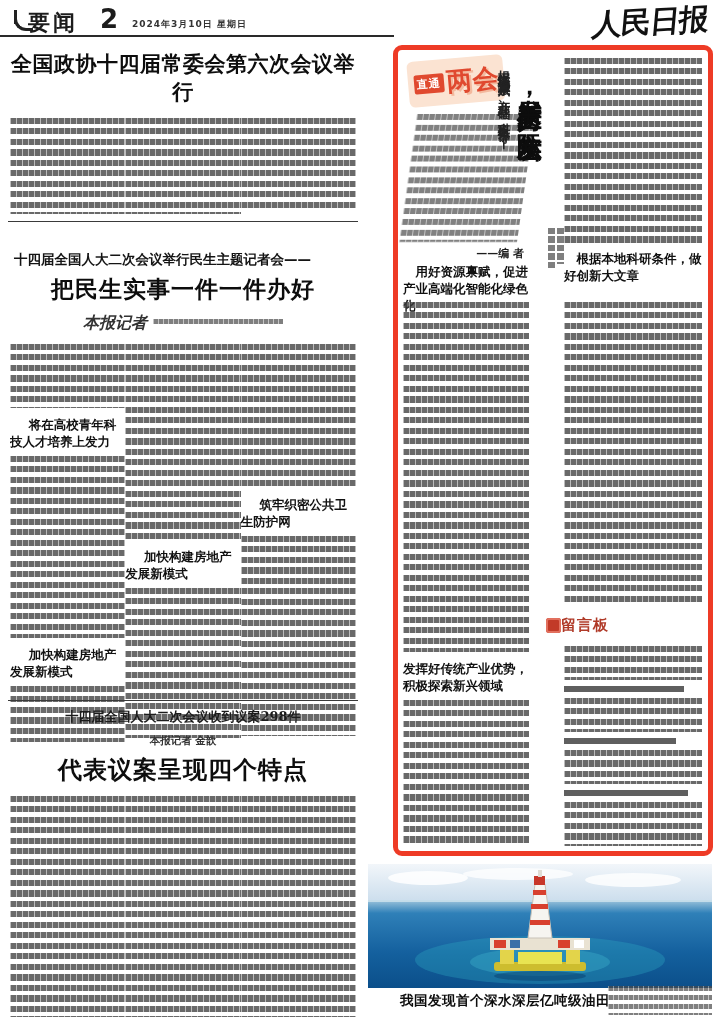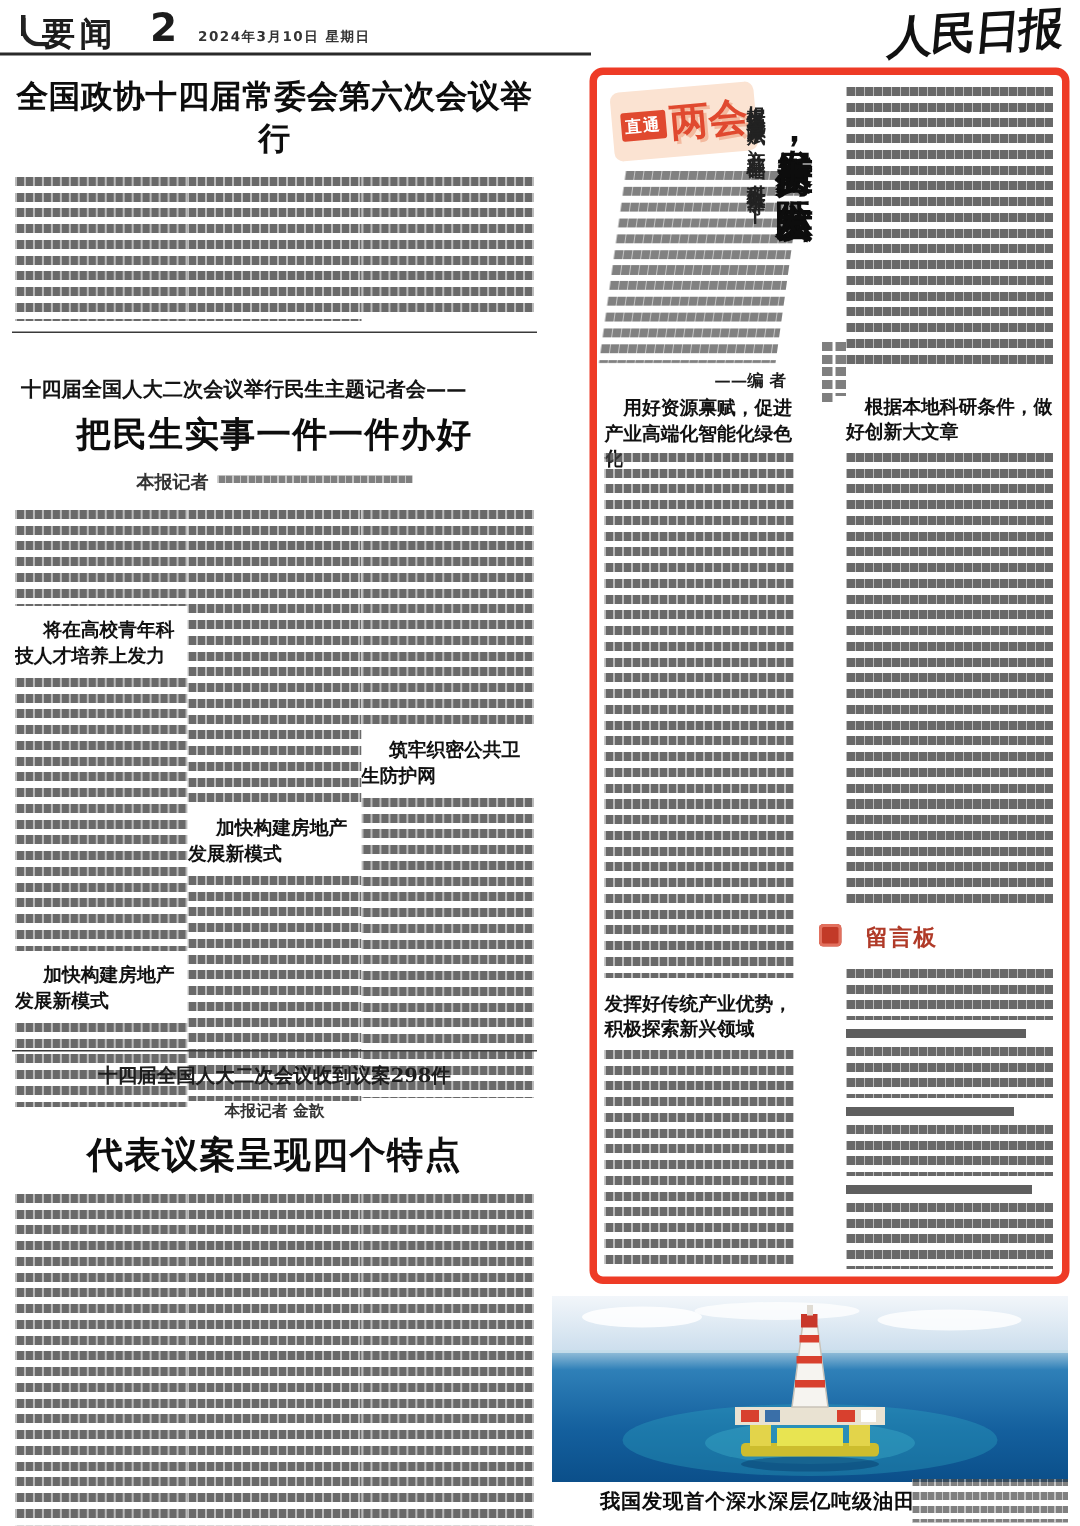--- a/index.html
+++ b/index.html
@@ -26,21 +26,21 @@
 
   
   .divider{border-bottom:1.5px solid #3a3a3a;}
   .h-center{text-align:center;}
   .headline-xl{font-size:21px;font-weight:800;letter-spacing:.5px;color:#0d0d0d;}
   .headline-b{font-size:23px;font-weight:800;letter-spacing:1px;color:#0d0d0d;}
   .headline-c{font-size:24px;font-weight:800;letter-spacing:1px;color:#0d0d0d;}
   .kai{font-family:"DejaVu Serif","Liberation Serif",serif;font-weight:600;}
   .kicker{font-size:13.5px;font-weight:800;color:#141414;margin-top:24px;}
   .subhead-inline{font-size:12.5px;font-weight:800;line-height:17px;text-indent:1.5em;color:#111;}
-  .cols{display:flex;font-family:Liberation Serif, serif;}
+  .cols{display:flex;}
   .col{flex:1;overflow:hidden;}
 
   
   .sim{
     background:
       repeating-linear-gradient(90deg, rgba(255,255,255,.55) 0 1px, rgba(255,255,255,0) 1px 6px),
       repeating-linear-gradient(180deg, #3f3f3f 0 6px, rgba(0,0,0,0) 6px 10.5px);
     filter:blur(.35px);opacity:.78;
   }
   .sim-s{
@@ -61,21 +61,21 @@
     border:5px solid #ee3b26;border-radius:9px;background:#fff;box-sizing:border-box;}
   .logo-wrap{left:10px;top:8px;width:96px;height:46px;transform:rotate(-5deg);
     background:#fbe3d2;border-radius:6px;display:flex;align-items:center;justify-content:center;gap:3px;}
   .logo-prefix{background:#e0492f;color:#fff;font-size:11px;font-weight:800;
     padding:2px 3px;border-radius:2px;letter-spacing:1px;}
   .logo-main{color:#e0492f;font-size:26px;font-weight:900;letter-spacing:0px;
     text-shadow:2px 2px 0 #f3b99e;}
   .v-kicker{writing-mode:vertical-rl;font-size:12.5px;font-weight:600;letter-spacing:2px;color:#222;}
   .v-headline{writing-mode:vertical-rl;font-size:25px;font-weight:800;letter-spacing:1px;color:#0d0d0d;}
   .editor-sign{font-size:11px;font-weight:700;text-align:right;}
-  .board-label{display:flex;align-items:flex-start;gap:16px;}
+  .board-label{display:flex;align-items:center;gap:0;}
   .board-icon{width:15px;height:15px;background:#c23a28;border-radius:3px;display:inline-block;
     box-shadow:inset 0 0 0 2px #e2705e;}
   .board-text{color:#b03a28;font-size:15px;font-weight:800;letter-spacing:1px;}
 
   
   .photo-block{left:366px;top:860px;width:348px;height:157px;background:#fff;}
   .photo-caption-head{font-size:13.5px;font-weight:800;color:#0d0d0d;letter-spacing:.5px;}
 </style>
 </head>
 <body>
@@ -95,21 +95,21 @@
     <div class="col sim" style="height:96px;"></div>
     <div class="col sim" style="height:90px;"></div>
   </div>
 </div>
 <div class="abs divider" style="left:8px;top:221px;width:350px;"></div>
 
 <div class="abs" style="left:10px;top:227px;width:346px;">
   <div class="kicker" style="margin-left:4px;">十四届全国人大二次会议举行民生主题记者会——</div>
   <div class="h-center headline-b" style="margin-top:5px;">把民生实事一件一件办好</div>
   <div style="display:flex;justify-content:center;align-items:center;gap:6px;margin-top:8px;">
-    <span class="kai" style="font-size:12px;color:#333;">本报记者</span>
+    <span class="kai" style="font-size:16px;color:#333;font-style:italic;">本报记者</span>
     <span class="sim-s" style="display:inline-block;width:130px;height:9px;"></span>
   </div>
   <div class="cols" style="margin-top:10px;height:402px;">
     <div class="col">
       <div class="sim" style="height:64px;"></div>
       <div class="subhead-inline" style="margin:8px 0 6px;">将在高校青年科技人才培养上发力</div>
       <div class="sim" style="height:182px;"></div>
       <div class="subhead-inline" style="margin:8px 0 6px;">加快构建房地产发展新模式</div>
       <div class="sim" style="height:56px;"></div>
     </div>
@@ -152,21 +152,21 @@
   <div class="abs v-headline" style="left:115px;top:30px;height:322px;">发展新质生产力，从实际出发</div>
   <div class="abs vsim" style="left:150px;top:178px;height:42px;"></div>
   <div class="abs vsim" style="left:159px;top:178px;height:36px;"></div>
 
   <div class="abs subhead-inline" style="left:5px;top:213px;width:126px;text-indent:1em;">用好资源禀赋，促进产业高端化智能化绿色化</div>
   <div class="abs sim" style="left:5px;top:252px;width:126px;height:350px;"></div>
   <div class="abs subhead-inline" style="left:5px;top:610px;width:126px;text-indent:0;">发挥好传统产业优势，积极探索新兴领域</div>
   <div class="abs sim" style="left:5px;top:650px;width:126px;height:146px;"></div>
 
   <div class="abs sim" style="left:166px;top:8px;width:138px;height:188px;"></div>
-  <div class="abs subhead-inline" style="left:166px;top:212px;width:138px;text-indent:1em;">根据本地科研条件，做好创新大文章</div>
+  <div class="abs subhead-inline" style="left:166px;top:200px;width:138px;text-indent:1em;">根据本地科研条件，做好创新大文章</div>
   <div class="abs sim" style="left:166px;top:252px;width:138px;height:304px;"></div>
 
   <div class="abs board-label" style="left:148px;top:566px;">
     <span class="board-icon"></span>
     <span class="board-text">留言板</span>
   </div>
 
   <div class="abs sim" style="left:166px;top:596px;width:138px;height:34px;"></div>
   <div class="abs attrib-bar" style="left:166px;top:636px;width:120px;"></div>
   <div class="abs sim" style="left:166px;top:648px;width:138px;height:34px;"></div>

